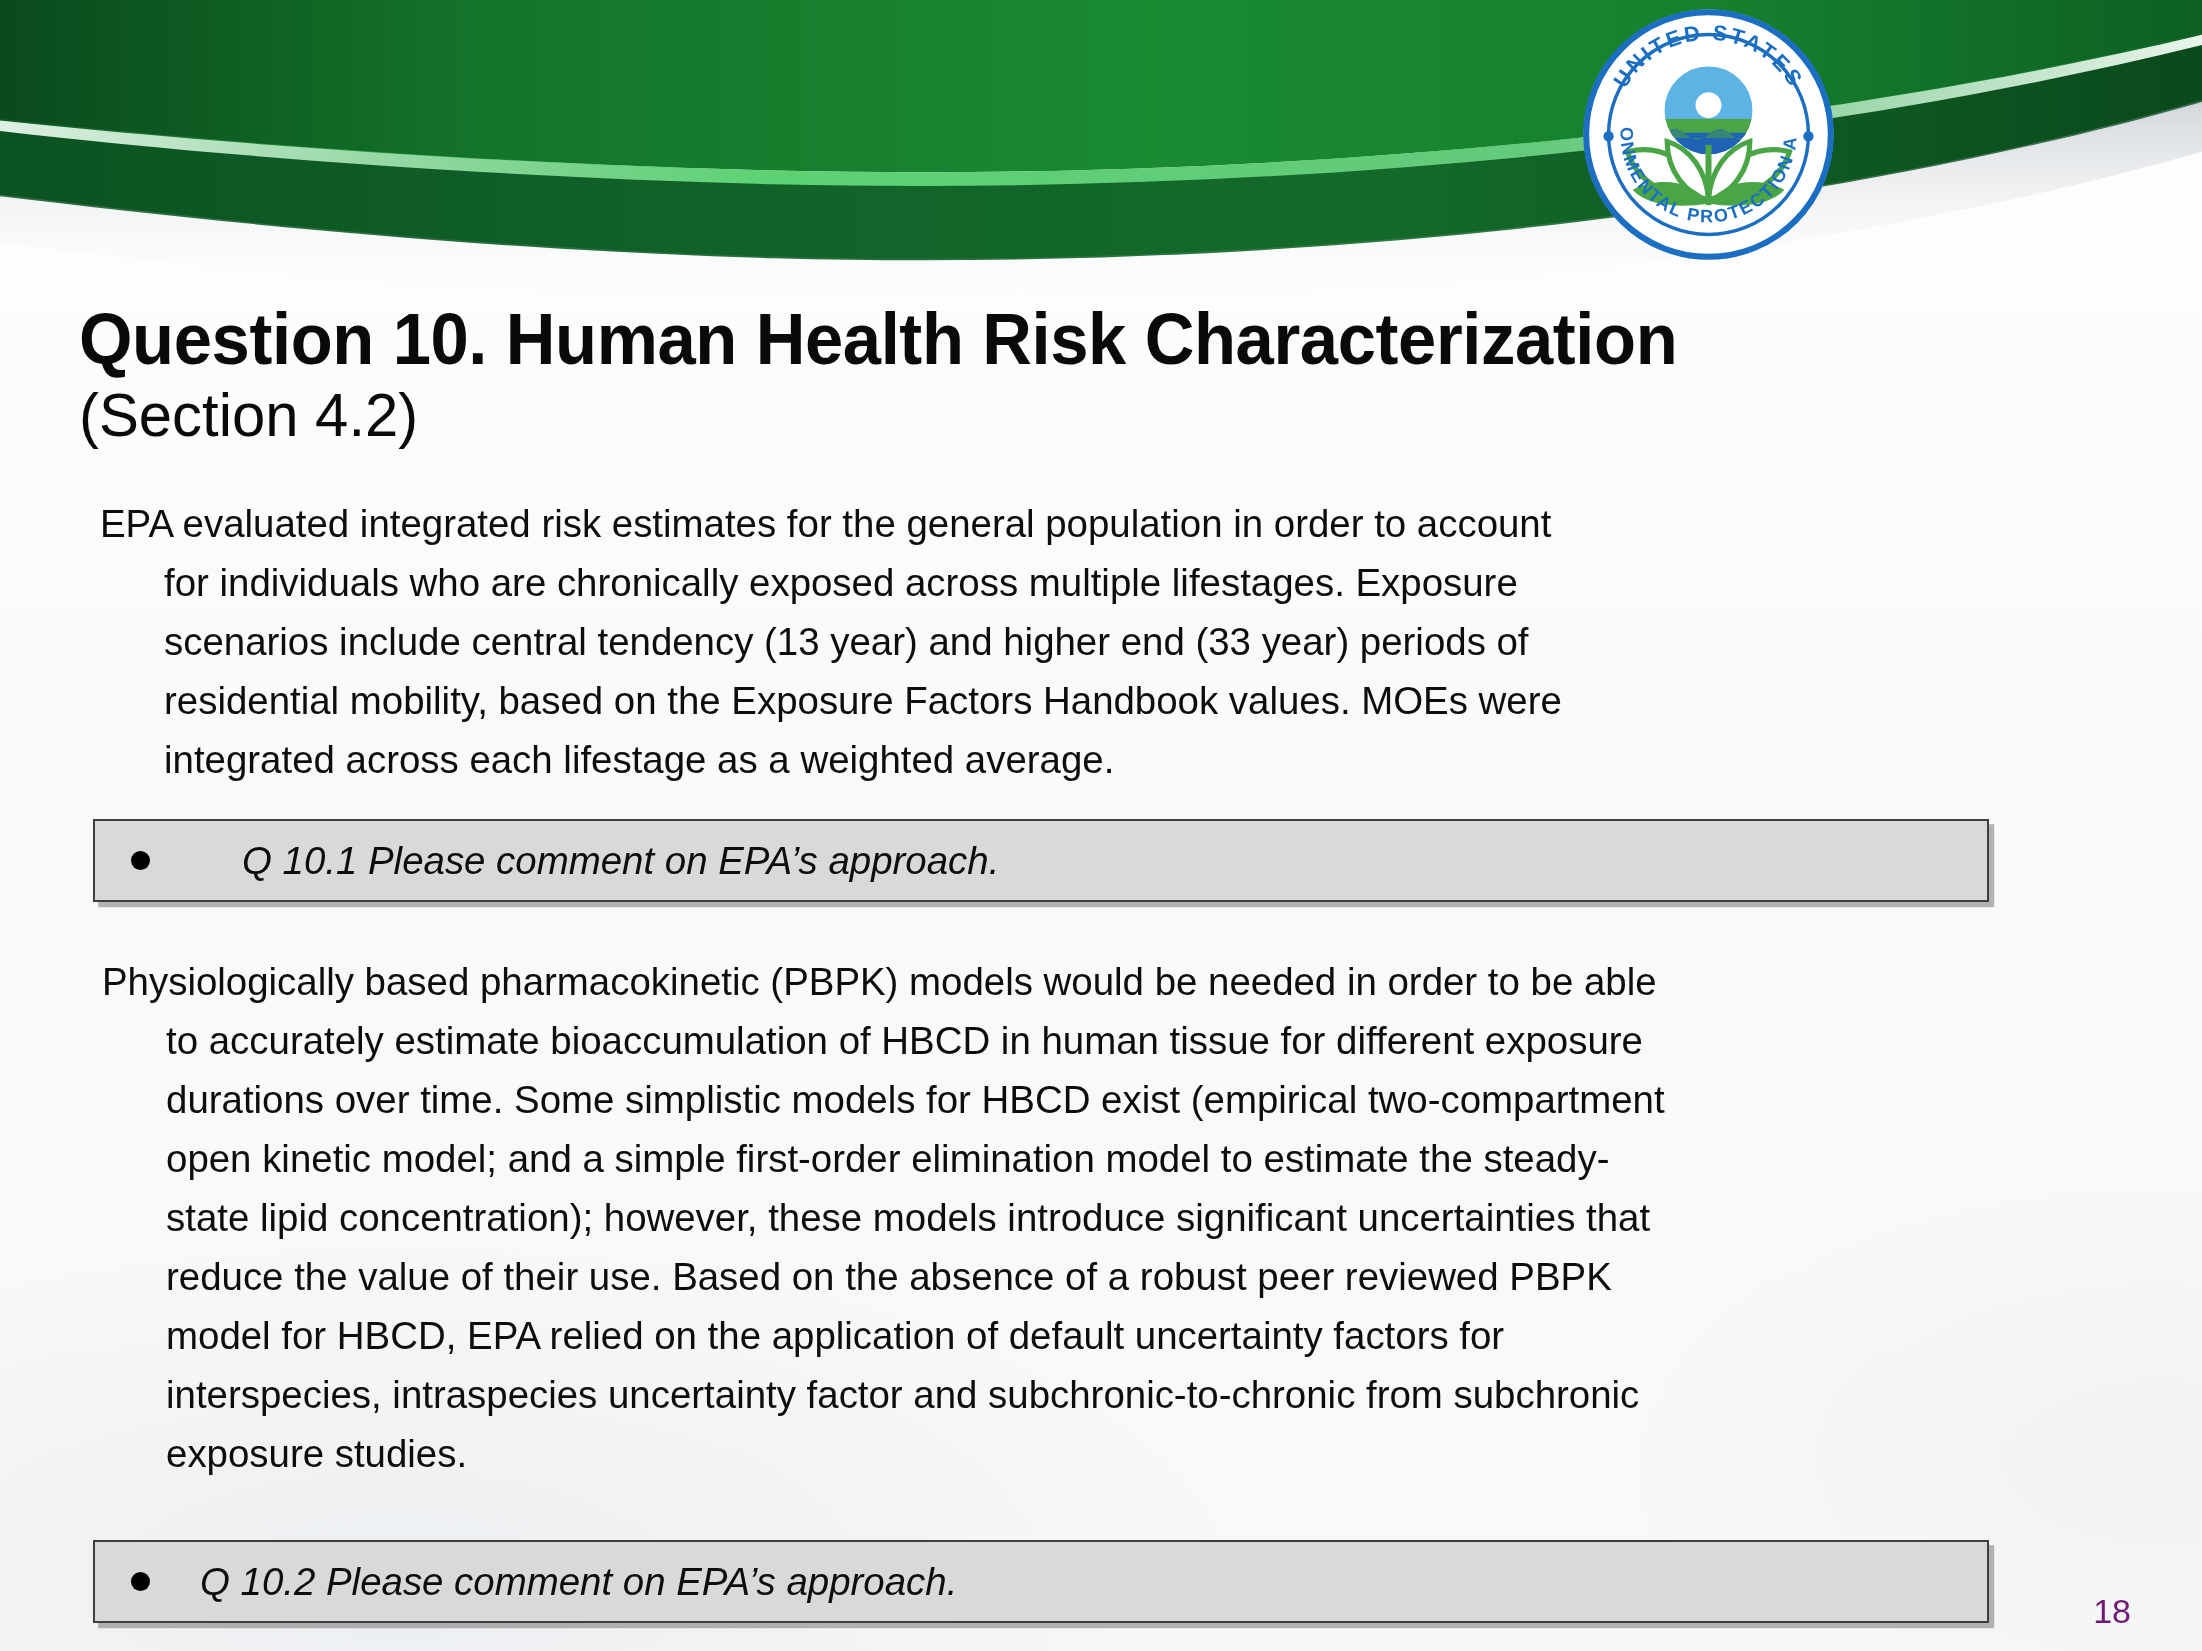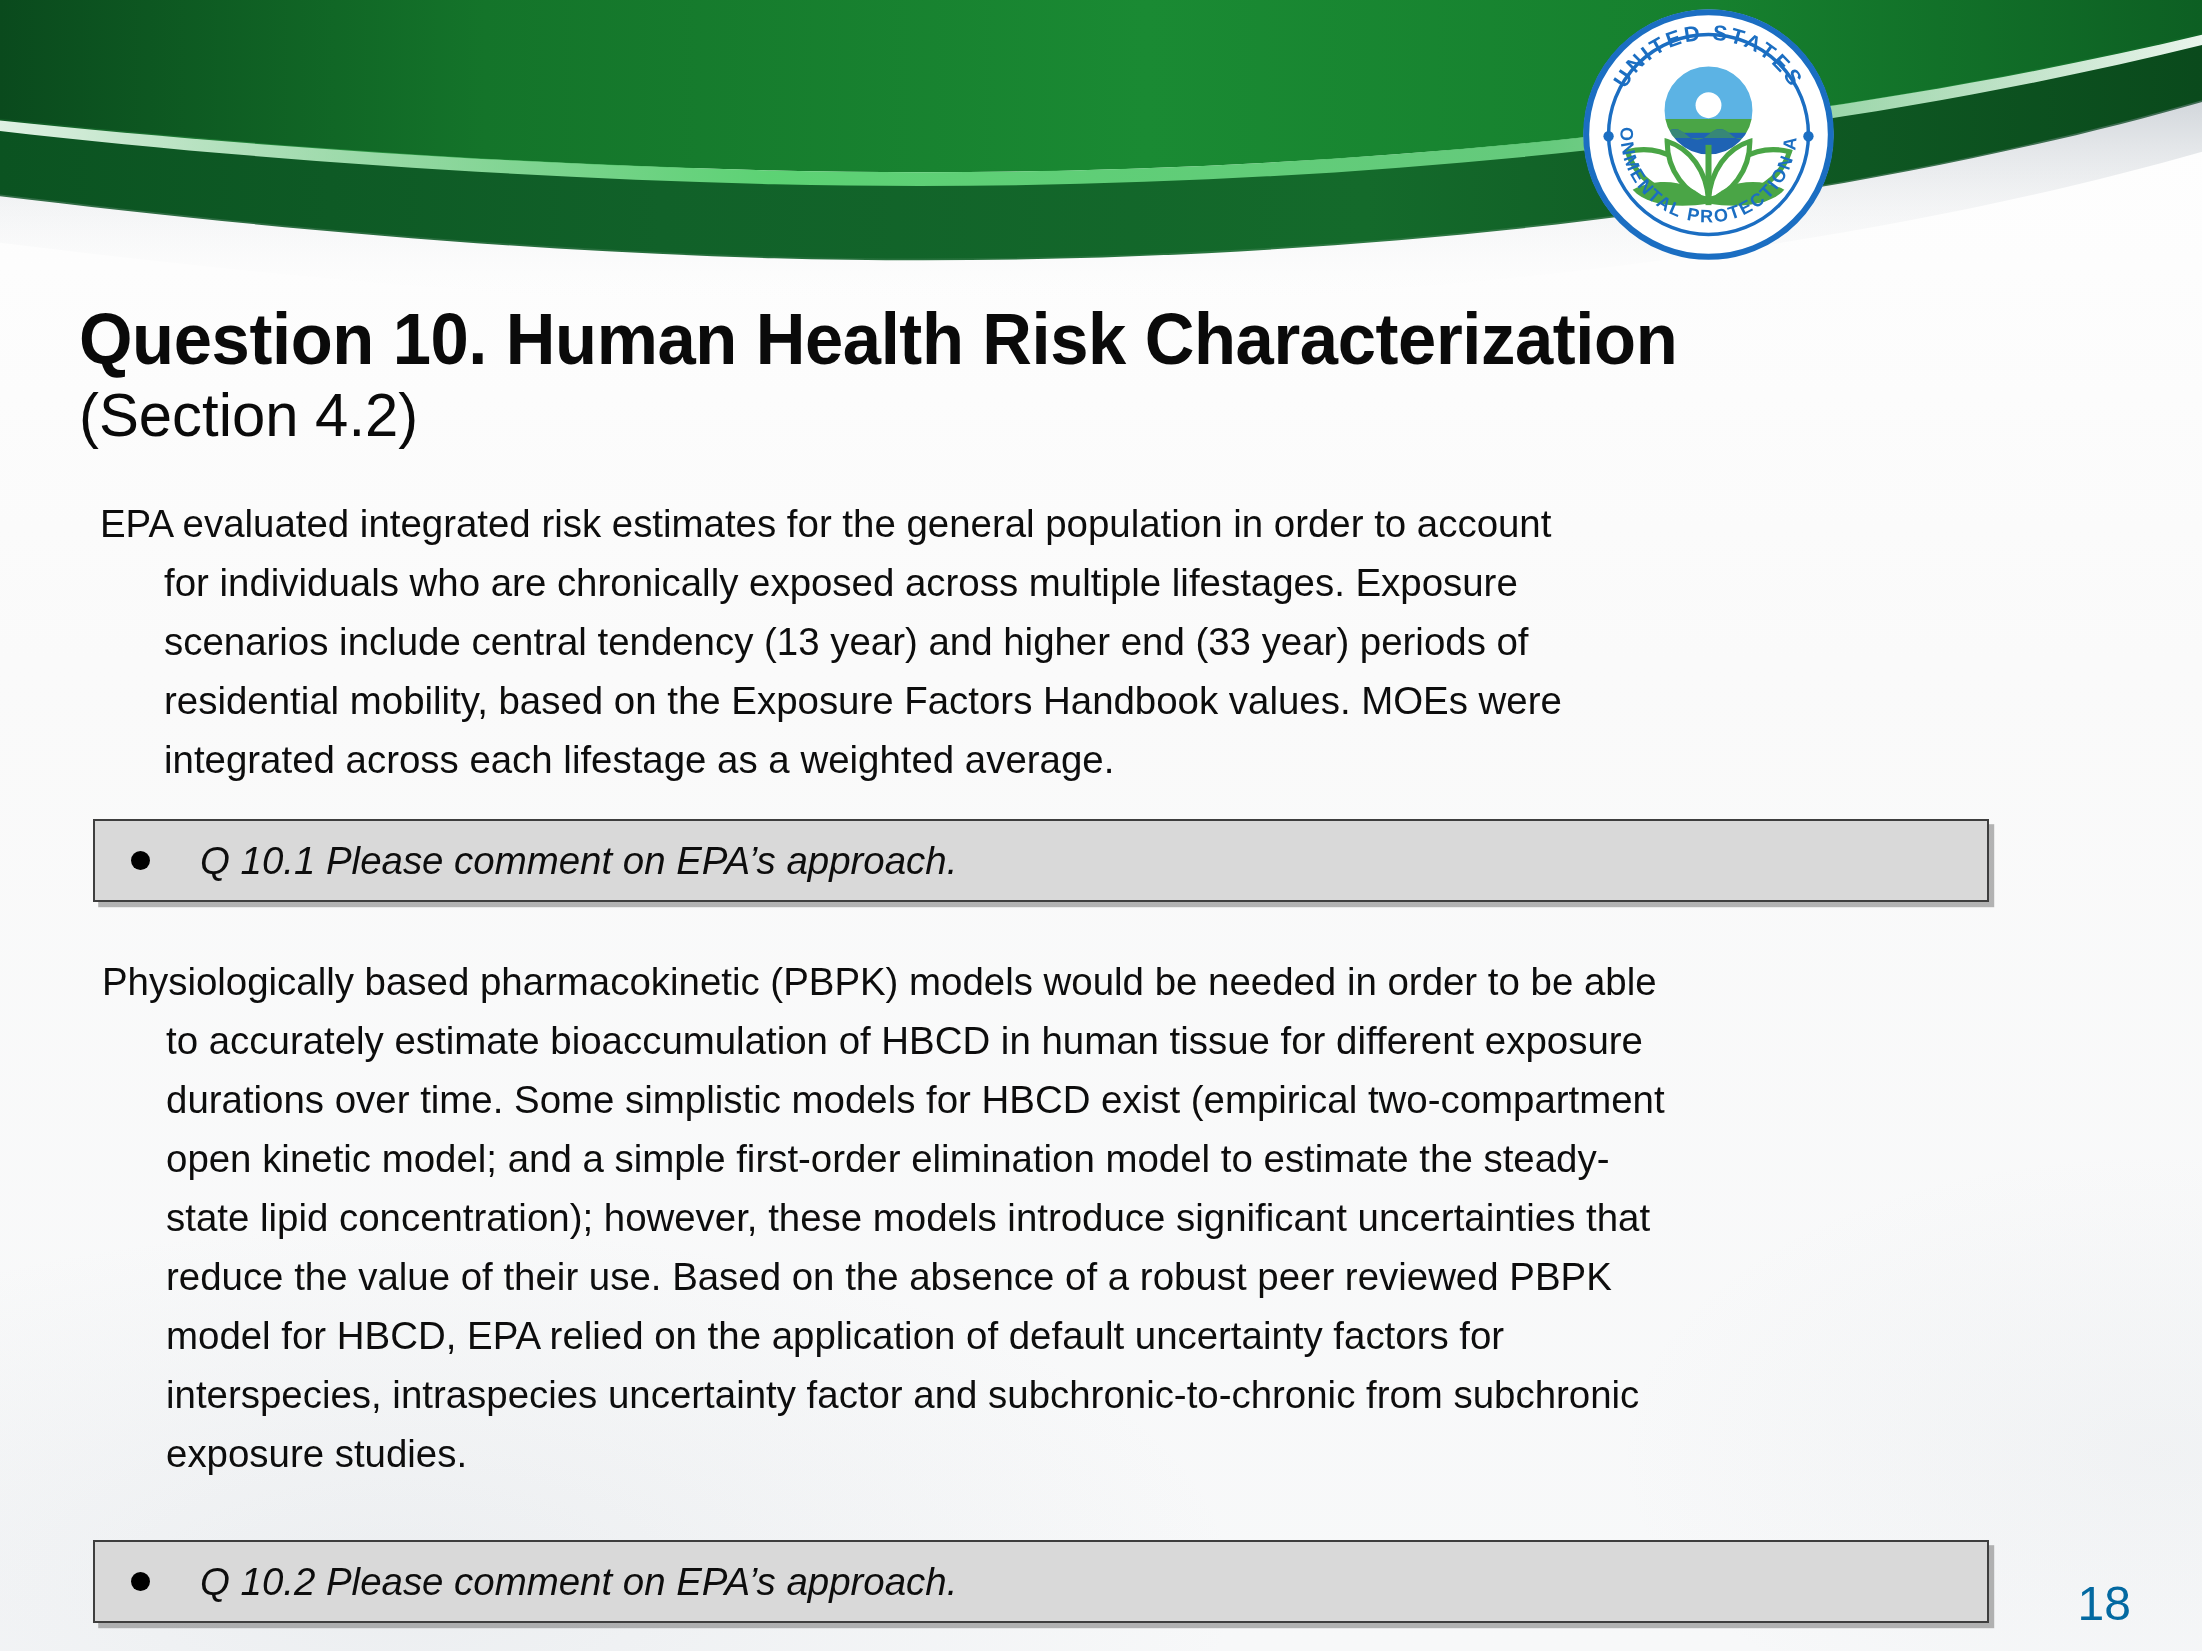--- a/index.html
+++ b/index.html
@@ -104,21 +104,21 @@
   
   .qbox {
     position: absolute;
     background: #d9d9d9;
     border: 2.6px solid #3e3e3e;
     box-shadow: 5.2px 5.2px 0 rgba(120,120,120,0.55);
     box-sizing: border-box;
     display: flex;
     align-items: center;
   }
-  #qbox-1 { left: 93px; top: 819px;  width: 1896px; height: 83px; }
+  #qbox-1 { left: 93px; top: 819px;  width: 1896px; height: 83px; gap: 42px; }
   #qbox-2 { left: 93px; top: 1514px; width: 1896px; height: 83px; margin-top: 26px; }
 
   .qbullet {
     width: 19px;
     height: 19px;
     border-radius: 50%;
     background: #000000;
     margin-left: 36px;
     margin-right: 50px;
     flex: 0 0 auto;
@@ -130,22 +130,22 @@
     white-space: nowrap;
     transform: scaleX(0.985);
     transform-origin: left center;
   }
 
   
   .page-num {
     position: absolute;
     right: 72px;
     bottom: 24px;
-    font-size: 48px;
-    color: #0369a1;
+    font-size: 34px;
+    color: #701a75;
     line-height: 1;
   }
 </style>
 </head>
 <body>
 
 <div class="slide">
 
   <div class="page-wash"></div>
 

